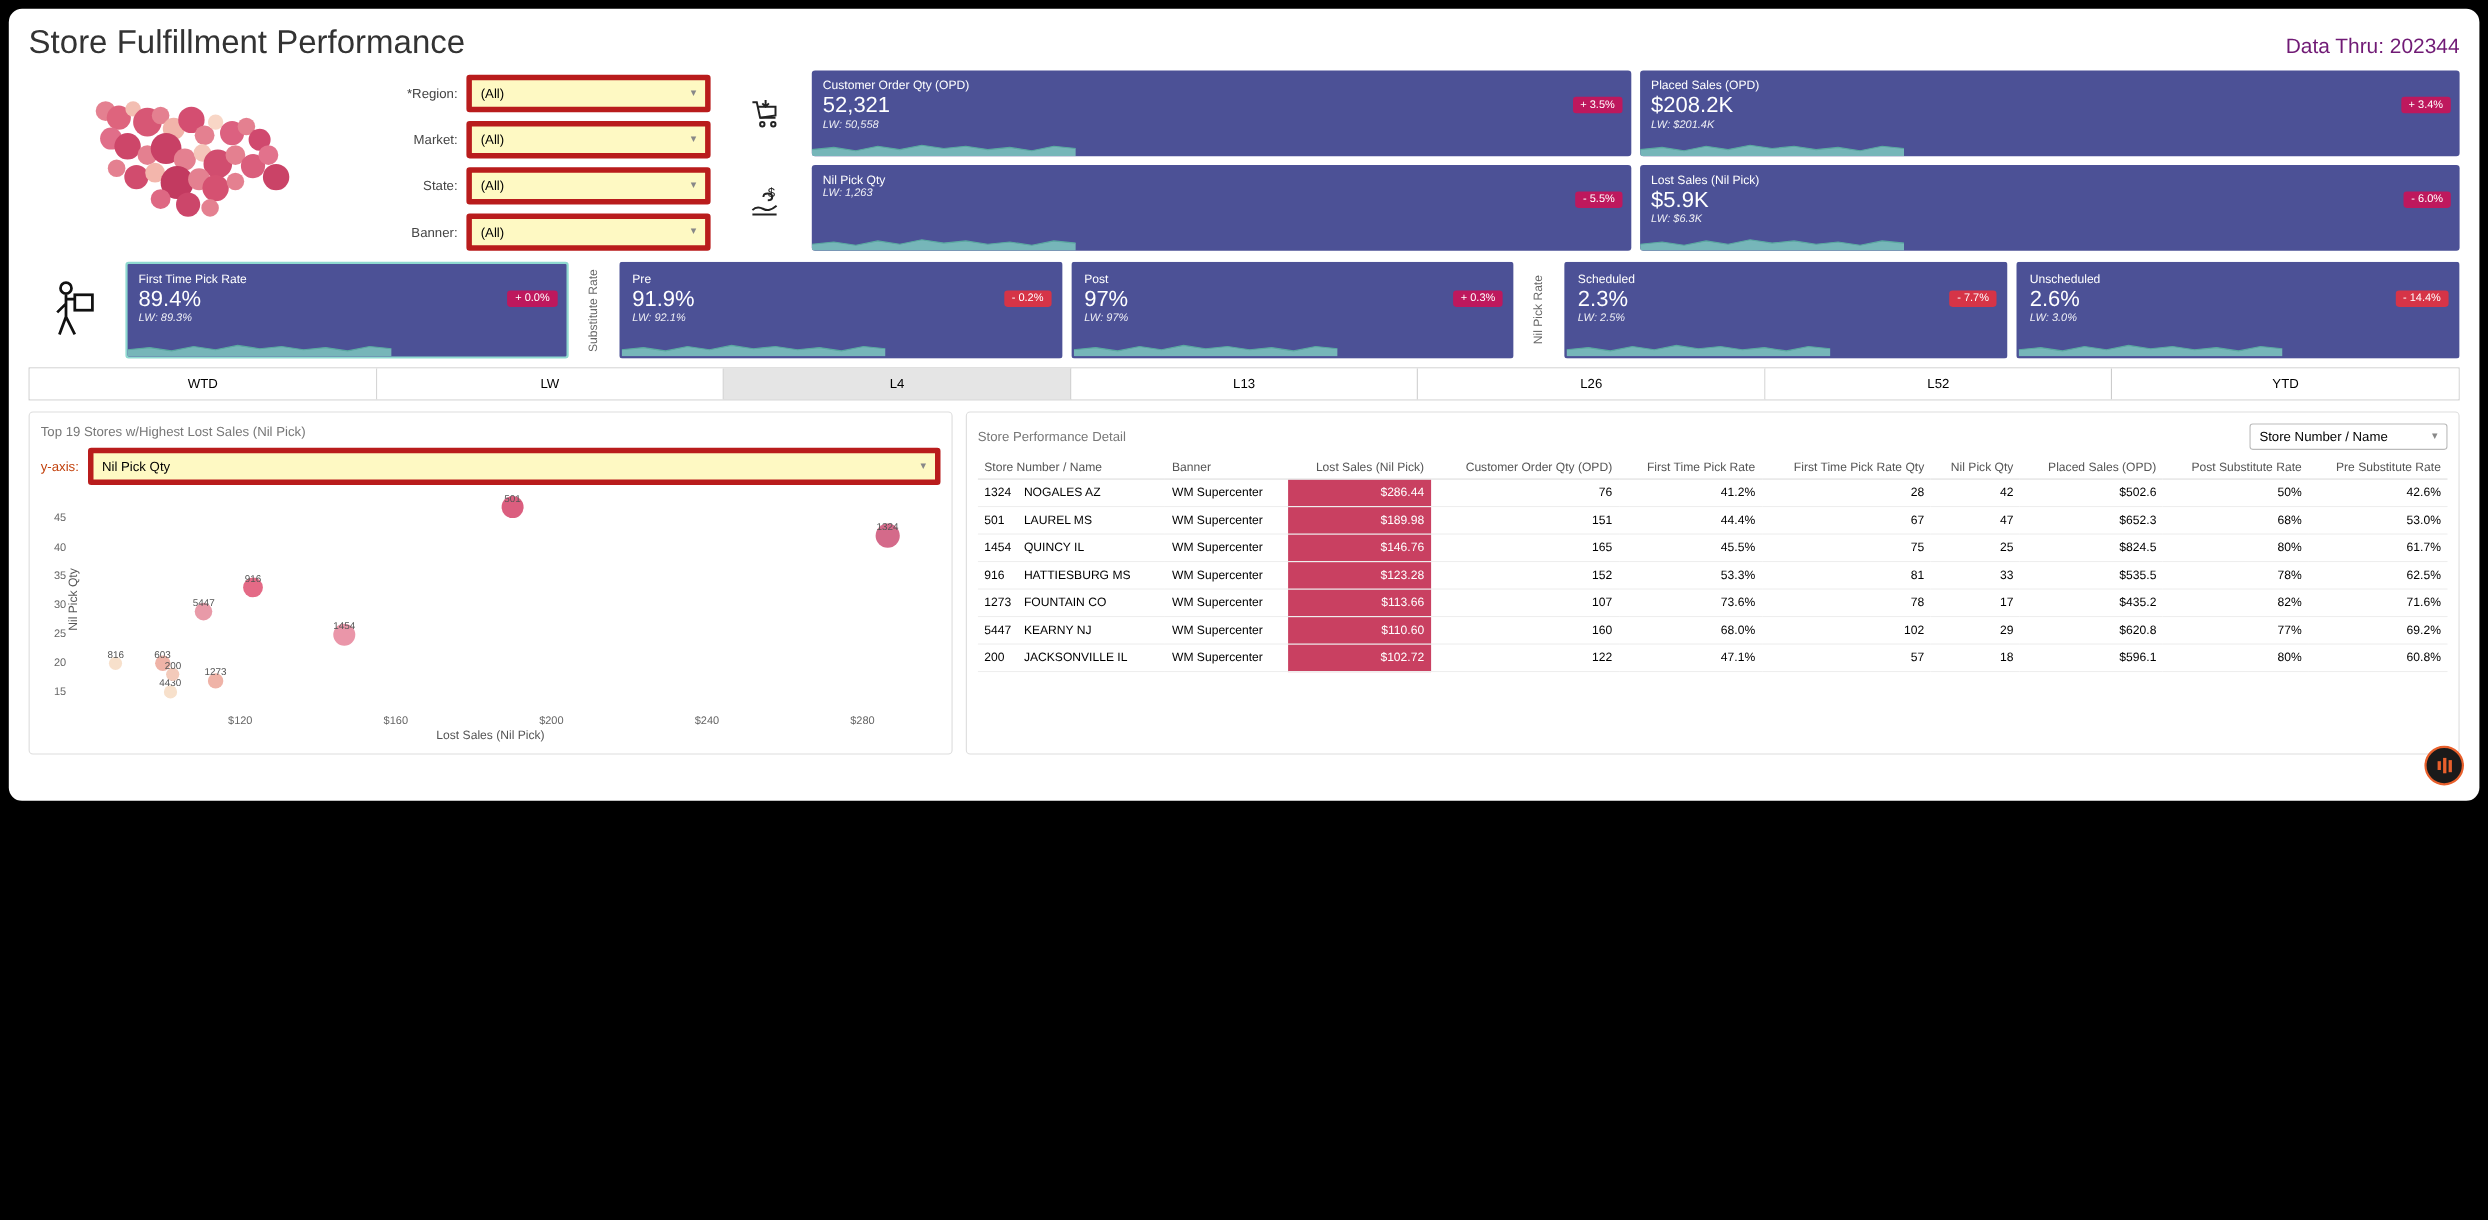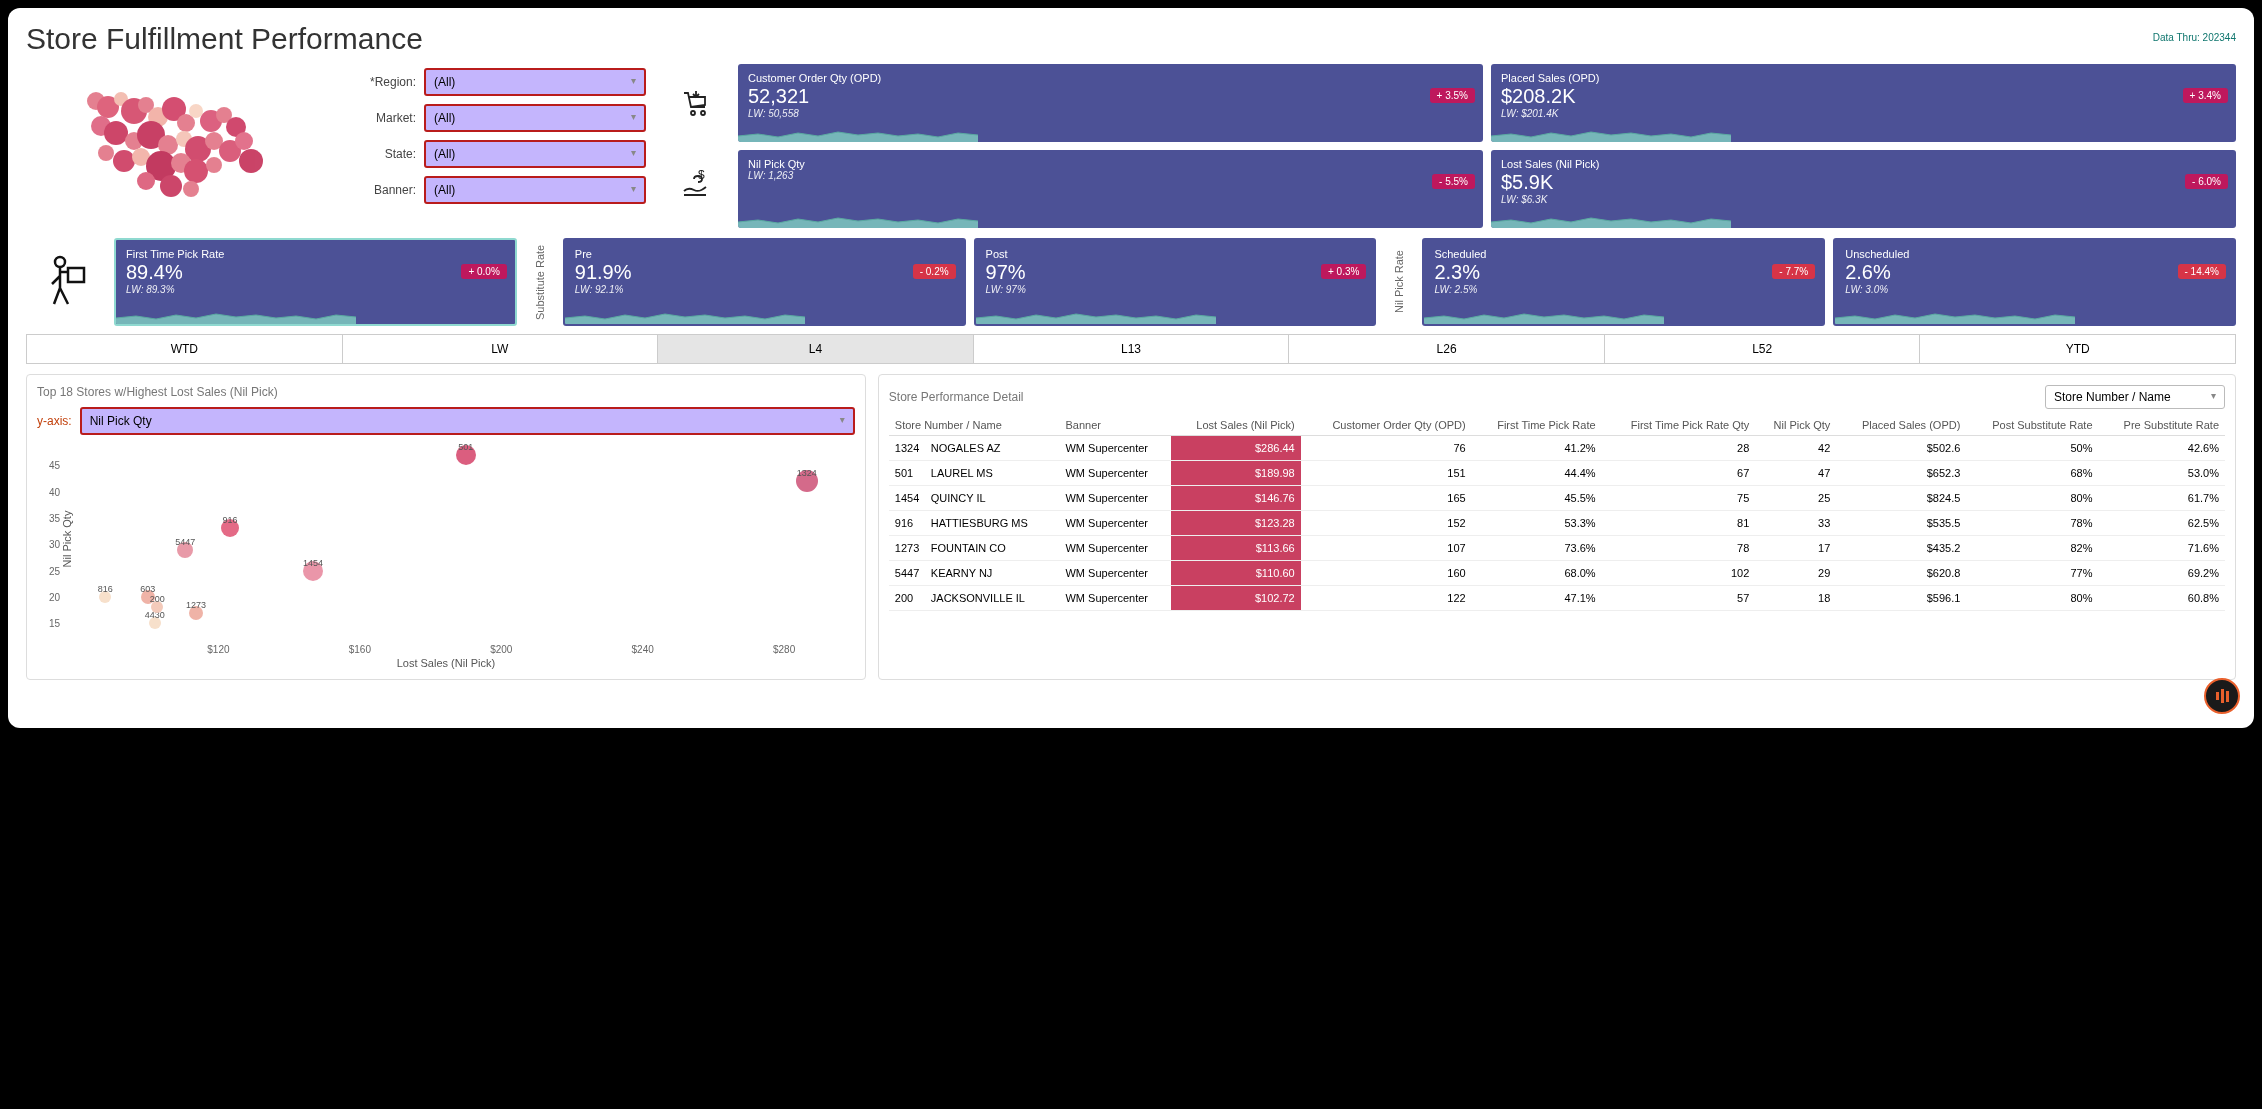--- a/index.html
+++ b/index.html
@@ -1,27 +1,27 @@
 <!DOCTYPE html>
 <html><head>
 <meta charset="utf-8">
 <style>
 *{box-sizing:border-box;margin:0;padding:0;font-family:-apple-system,BlinkMacSystemFont,"Segoe UI",Arial,sans-serif}
 body{background:#000;padding:8px}
 .app{background:#fff;border-radius:12px;padding:14px 18px 18px;position:relative;overflow:hidden;min-height:720px}
 .hdr{display:flex;justify-content:space-between;align-items:flex-start;margin-bottom:8px}
 .title{font-size:30px;font-weight:500;color:#333}
-.thru{font-size:10px;color:#0f766e;margin-top:10px}
+.thru{font-size:19px;color:#701a75;margin-top:10px}
 .top{display:flex;gap:20px;margin-bottom:10px}
 .mapbox{flex:0 0 300px;display:flex;align-items:center;justify-content:center}
 .mapsvg{width:260px;height:150px}
 .filters{flex:0 0 300px;display:flex;flex-direction:column;gap:8px;padding-top:4px}
 .frow{display:flex;align-items:center;gap:8px}
 .flbl{width:70px;text-align:right;font-size:12px;color:#444}
-.fsel{flex:1;border:2px solid #b91c1c;border-radius:3px;padding:5px 8px;font-size:12px;background:#c4b5fd;position:relative;cursor:pointer}
+.fsel{flex:1;border:5px solid #b91c1c;border-radius:3px;padding:5px 8px;font-size:12px;background:#fef9c3;position:relative;cursor:pointer}
 .fsel::after{content:"▾";position:absolute;right:8px;color:#888;font-size:10px}
 .kpis{flex:1;display:flex;gap:12px}
 .kcol0{flex:0 0 60px;display:flex;flex-direction:column;justify-content:space-around;align-items:center}
 .kicon svg{width:32px;height:32px}
 .kgrid{flex:1;display:grid;grid-template-columns:1fr 1fr;grid-template-rows:1fr 1fr;gap:8px}
 .card{background:#4c5196;border-radius:3px;padding:8px 10px 0;position:relative;color:#fff;overflow:hidden;height:78px}
 .clabel{font-size:11px;font-weight:500}
 .cval{font-size:20px;font-weight:500;line-height:1.2}
 .clw{font-size:10px;font-style:italic;opacity:.9}
 .badge{position:absolute;right:8px;top:24px;font-size:10px;padding:2px 7px;border-radius:3px;font-weight:500}
@@ -273,21 +273,21 @@
       <div class="tab">LW</div>
       <div class="tab act">L4</div>
       <div class="tab">L13</div>
       <div class="tab">L26</div>
       <div class="tab">L52</div>
       <div class="tab">YTD</div>
     </div>
 
   <div class="bottom">
     <div class="panel pL">
-      <div class="ptitle">Top 18 Stores w/Highest Lost Sales (Nil Pick)</div>
+      <div class="ptitle">Top 19 Stores w/Highest Lost Sales (Nil Pick)</div>
       <div class="yaxr">
         <span style="font-size:12px;color:#c2410c">y-axis:</span>
         <div class="fsel" style="width:180px">Nil Pick Qty</div>
       </div>
       <div class="chart" id="chart">
         <div class="ylab">Nil Pick Qty</div>
       <div class="ytick" style="top: 92.1053%;">15</div>
           <div class="ytick" style="top: 78.9474%;">20</div>
           <div class="ytick" style="top: 65.7895%;">25</div>
           <div class="ytick" style="top: 52.6316%;">30</div>

